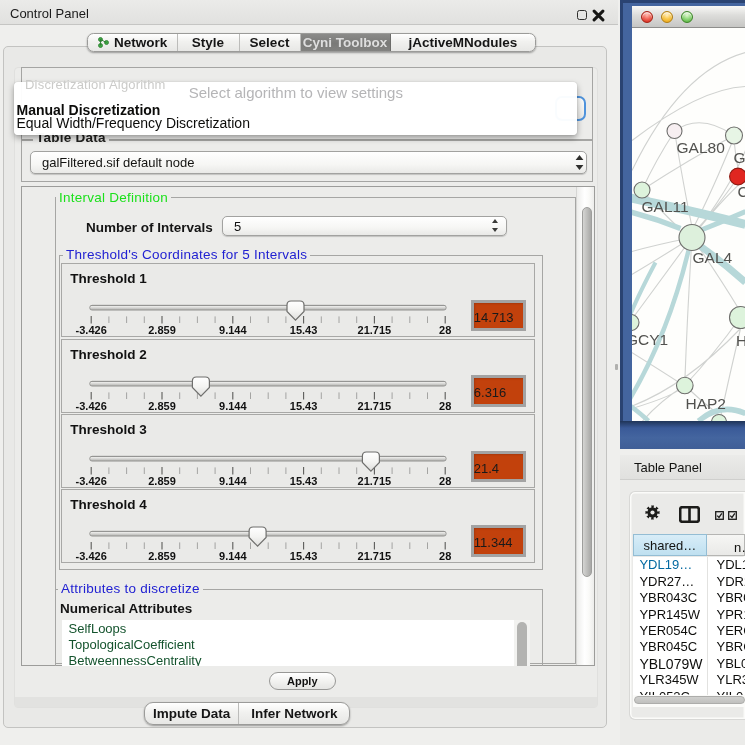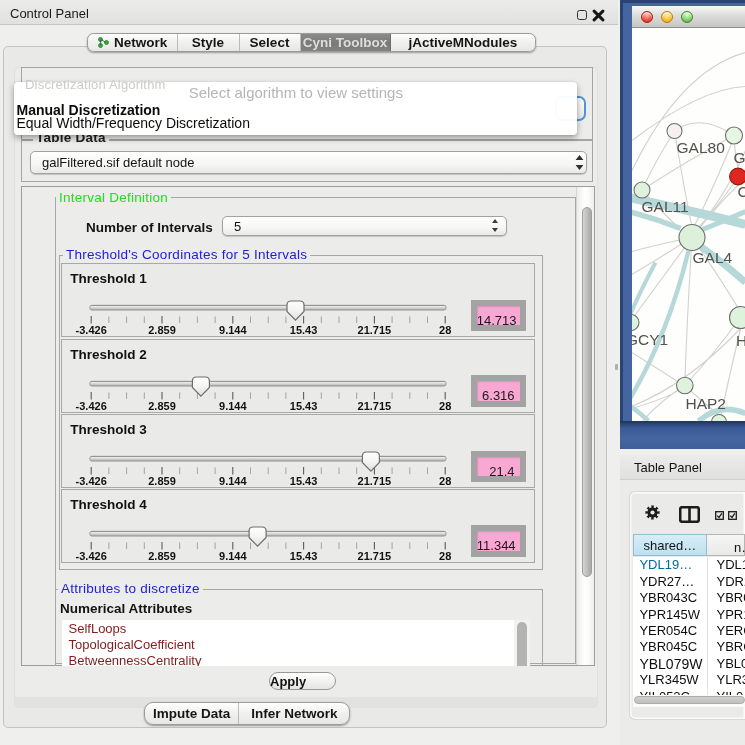--- a/index.html
+++ b/index.html
@@ -8,22 +8,22 @@
 .grp{position:absolute;border:1px solid #a6a6a4}
 .gtitle{position:absolute;background:#ececea;padding:0 3px;line-height:14px;font-size:13.5px;letter-spacing:0.25px;white-space:nowrap}
 .seg{display:flex;position:absolute;border:1px solid #9b9b99;border-radius:6.5px;
  background:linear-gradient(#ffffff,#f1f1ef 45%,#e7e7e5);box-shadow:0 1px 2px rgba(0,0,0,0.35)}
 .seg .s{display:flex;align-items:center;justify-content:center;border-right:1px solid #bcbcba;
  font-weight:600;font-size:13.5px;color:#161616;white-space:nowrap}
 .seg .s:last-child{border-right:none;border-radius:0 6px 6px 0}
 .seg .s:first-child{border-radius:6px 0 0 6px}
 .seg .sel{background:linear-gradient(#8b8b89,#7a7a78 55%,#828280);color:#dedede;border-right:1px solid #6c6c6a}
 .tpanel{position:absolute;border:1px solid #a8a8a6;background:#eaeae8}
-.vbox{position:absolute;border:6px solid #a3a3a3;background:#f9a8d4;box-shadow:inset 1px 1px 2px rgba(0,0,0,0.14);
- text-align:right;font-size:13px;color:#1a1a1a}
+.vbox{position:absolute;border:3px solid #a3a3a3;background:#c2410c;box-shadow:inset 1px 1px 2px rgba(0,0,0,0.14);
+ font-size:13px;color:#1a1a1a}
 .combo{position:absolute;border:1px solid #a2a2a0;border-radius:5px;
  background:linear-gradient(#ffffff,#f6f6f4 60%,#e9e9e7);box-shadow:0 1px 1px rgba(0,0,0,0.18)}
 .lbl{position:absolute;font-weight:bold;font-size:13.5px;color:#141414;white-space:nowrap}
 </style></head><body>
 <div id="root">
     <div class="abs" style="left:0;top:0;width:618px;height:25px;background:linear-gradient(#ebebe9,#e1e1df);border-bottom:1px solid #c5c5c3"></div>
     <div class="abs" style="left:10px;top:6px;font-size:13px;color:#1b1b1b">Control Panel</div>
     <div class="abs" style="left:577px;top:9.5px;width:10px;height:10px;border:1.6px solid #2e2e2c;border-radius:2.5px"></div>
     <svg class="abs" style="left:592px;top:9px" width="13" height="13">
       <path d="M2.1,2.1 L10.9,10.9 M10.9,2.1 L2.1,10.9" stroke="#161614" stroke-width="3" stroke-linecap="round"></path>
@@ -180,25 +180,25 @@
         <text x="312.4" y="69.5" font-family="Liberation Sans, sans-serif" font-size="11" font-weight="bold" fill="#111111" text-anchor="middle">21.715</text>
         <text x="383.2" y="69.5" font-family="Liberation Sans, sans-serif" font-size="11" font-weight="bold" fill="#111111" text-anchor="middle">28</text>
         <path d="M187.1,47.5 L187.1,41 Q187.1,37 191.1,37 L200.1,37 Q204.1,37 204.1,41 L204.1,47.5 L195.6,56.2 Z" fill="url(#th)" stroke="#6f6f6d" stroke-width="1.2"></path>
       </svg>
     </div>
     <div class="vbox" style="left:470.8px;top:525.2px;width:54.8px;height:31.5px;line-height:29.5px;padding-right:5px">11.344</div>
     <div class="abs" style="left:55px;top:588.5px;width:487.5px;height:77.5px;border:1px solid #a6a6a4;border-bottom:none"></div>
     <div class="gtitle" style="left:58px;top:581.5px;color:#2121d2">Attributes to discretize</div>
     <div class="lbl" style="left:60px;top:600.5px">Numerical Attributes</div>
     <div class="abs" style="left:61.5px;top:620px;width:468px;height:46px;background:#ffffff;overflow:hidden">
-      <div style="position:absolute;left:7px;top:0.5px;line-height:16px;font-size:13px;color:#7f1d1d">SelfLoops<br>TopologicalCoefficient<br>BetweennessCentrality</div>
+      <div style="position:absolute;left:7px;top:0.5px;line-height:16px;font-size:13px;color:#14532d">SelfLoops<br>TopologicalCoefficient<br>BetweennessCentrality</div>
       <div style="position:absolute;right:0;top:0;width:15.1px;height:46px;background:#f2f2f0"></div>
       <div style="position:absolute;right:2.4px;top:1.5px;width:9.8px;height:46px;border-radius:5px 5px 0 0;background:#b3b3b1"></div>
     </div>
-    <div class="abs" style="left:269px;top:671.5px;width:66.5px;height:18.5px;border:1px solid #989896;border-radius:9px;background:linear-gradient(#ffffff,#f2f2f0 50%,#e5e5e3);text-align:left;line-height:17px;font-weight:600;font-size:13px">Apply</div>
+    <div class="abs" style="left:269px;top:671.5px;width:66.5px;height:18.5px;border:1px solid #989896;border-radius:9px;background:linear-gradient(#ffffff,#f2f2f0 50%,#e5e5e3);text-align:center;line-height:17px;font-weight:600;font-size:11px">Apply</div>
     <div class="seg" style="left:143.9px;top:701.8px;height:23.2px;border-radius:9px">
       <div class="s" style="width:94.3px;font-weight:bold">Impute Data</div>
       <div class="s" style="width:110.3px;font-weight:bold">Infer Network</div>
     </div>
     <div class="abs" style="left:614.5px;top:364px;width:3px;height:6px;background:#b0b0ae;border-radius:1px"></div>
     <div class="abs" style="left:14.3px;top:82px;width:563px;height:52.5px;background:rgba(255,255,255,0.97);border-radius:4px;box-shadow:0 3px 6px rgba(0,0,0,0.35),0 0 1px rgba(0,0,0,0.25);z-index:20">
       <div style="position:absolute;left:0;top:1.5px;width:100%;text-align:center;color:#b5b5b7;font-size:15px">Select algorithm to view settings</div>
       <div style="position:absolute;left:2.2px;top:19.8px;font-weight:bold;color:#0c0c0a;font-size:14px">Manual Discretization</div>
       <div style="position:absolute;left:2.2px;top:32.9px;color:#0c0c0a;font-size:14px">Equal Width/Frequency Discretization</div>
     </div>

